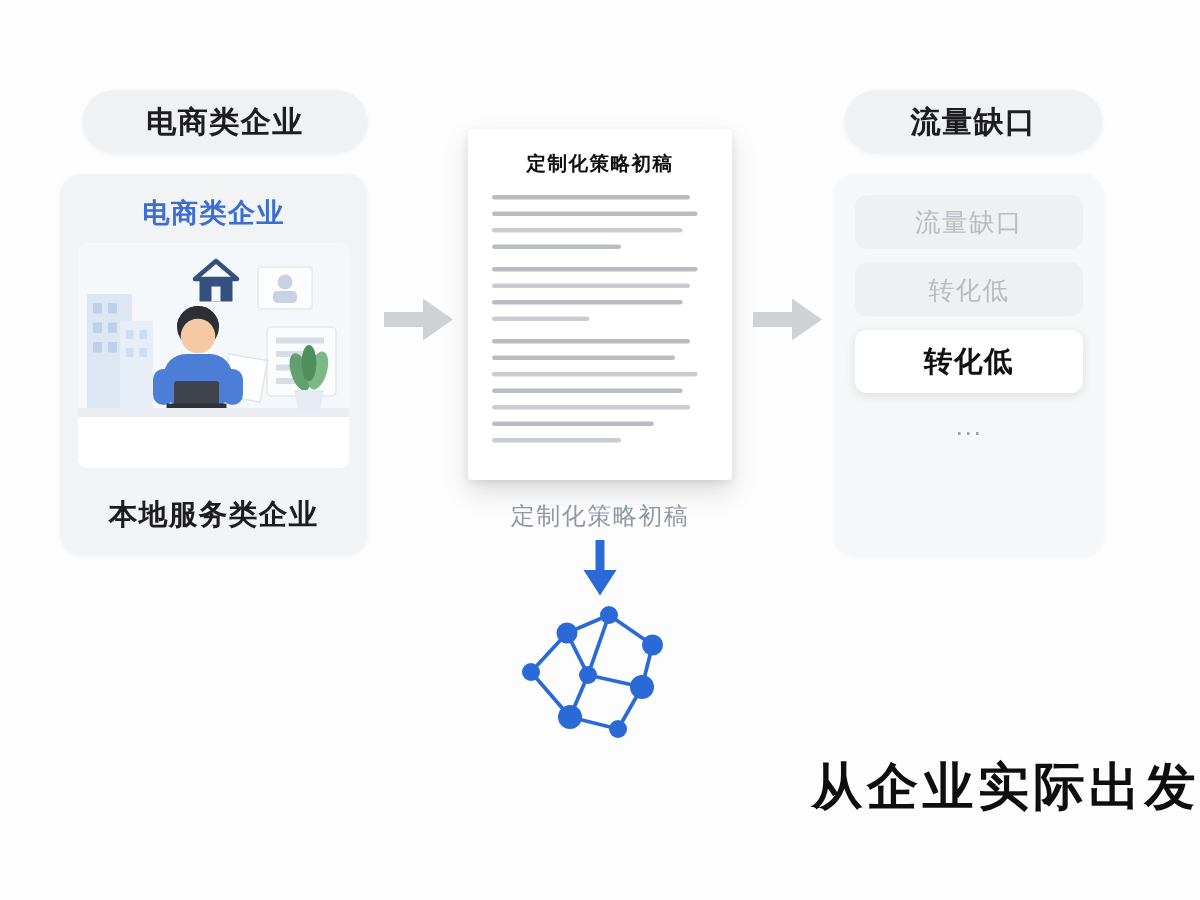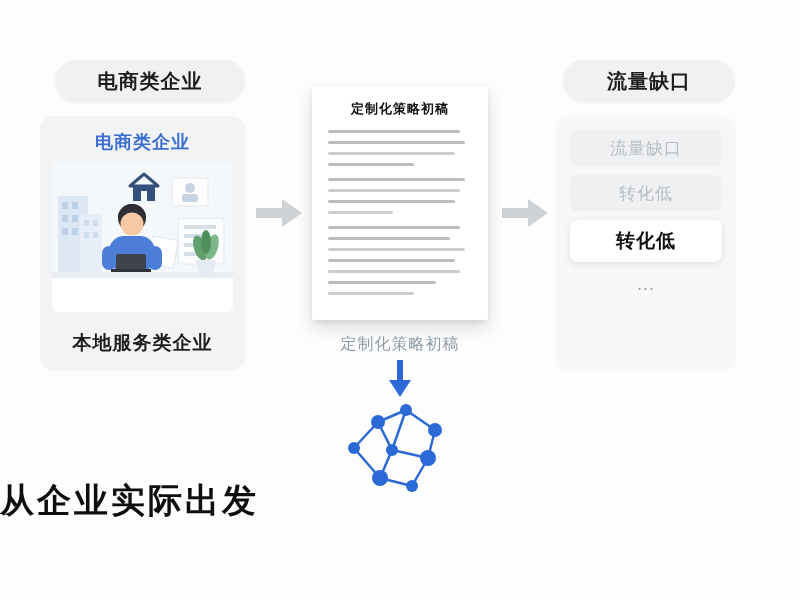--- a/index.html
+++ b/index.html
@@ -68,21 +68,21 @@
   .doc-caption {
     position:absolute; left:300px; top:334px; width:200px; text-align:center;
     color:#8d98a6; font-size:16px; letter-spacing:1px;
   }
 
   .down-arrow { position:absolute; left:388px; top:360px; width:24px; height:38px; }
 
   .network { position:absolute; left:340px; top:400px; width:120px; height:96px; }
 
   .headline {
-    position:absolute; left:0; right:0; top:478px; text-align:left;
+    position:absolute; left:0; right:0; top:502px; text-align:right;
     font-size:34px; font-weight:bold; color:#0e0e0f; letter-spacing:3px;
   }
 
   
   .right-card {
     position:absolute; left:556px; top:116px; width:180px; height:254px;
     background:#f6f7f8; border-radius:14px; box-shadow:0 1px 3px rgba(0,0,0,.04);
     padding:14px 14px 12px 14px; display:flex; flex-direction:column;
   }
   .pain-row {

